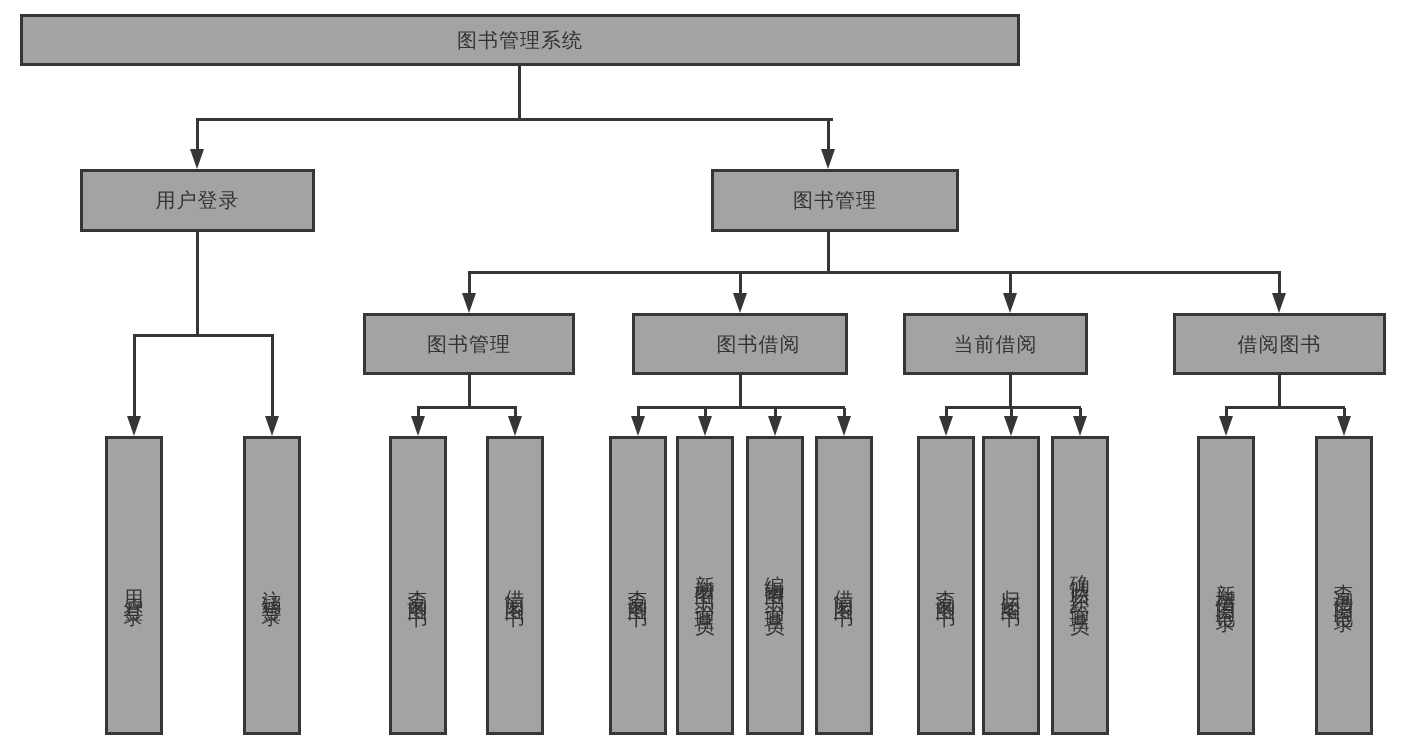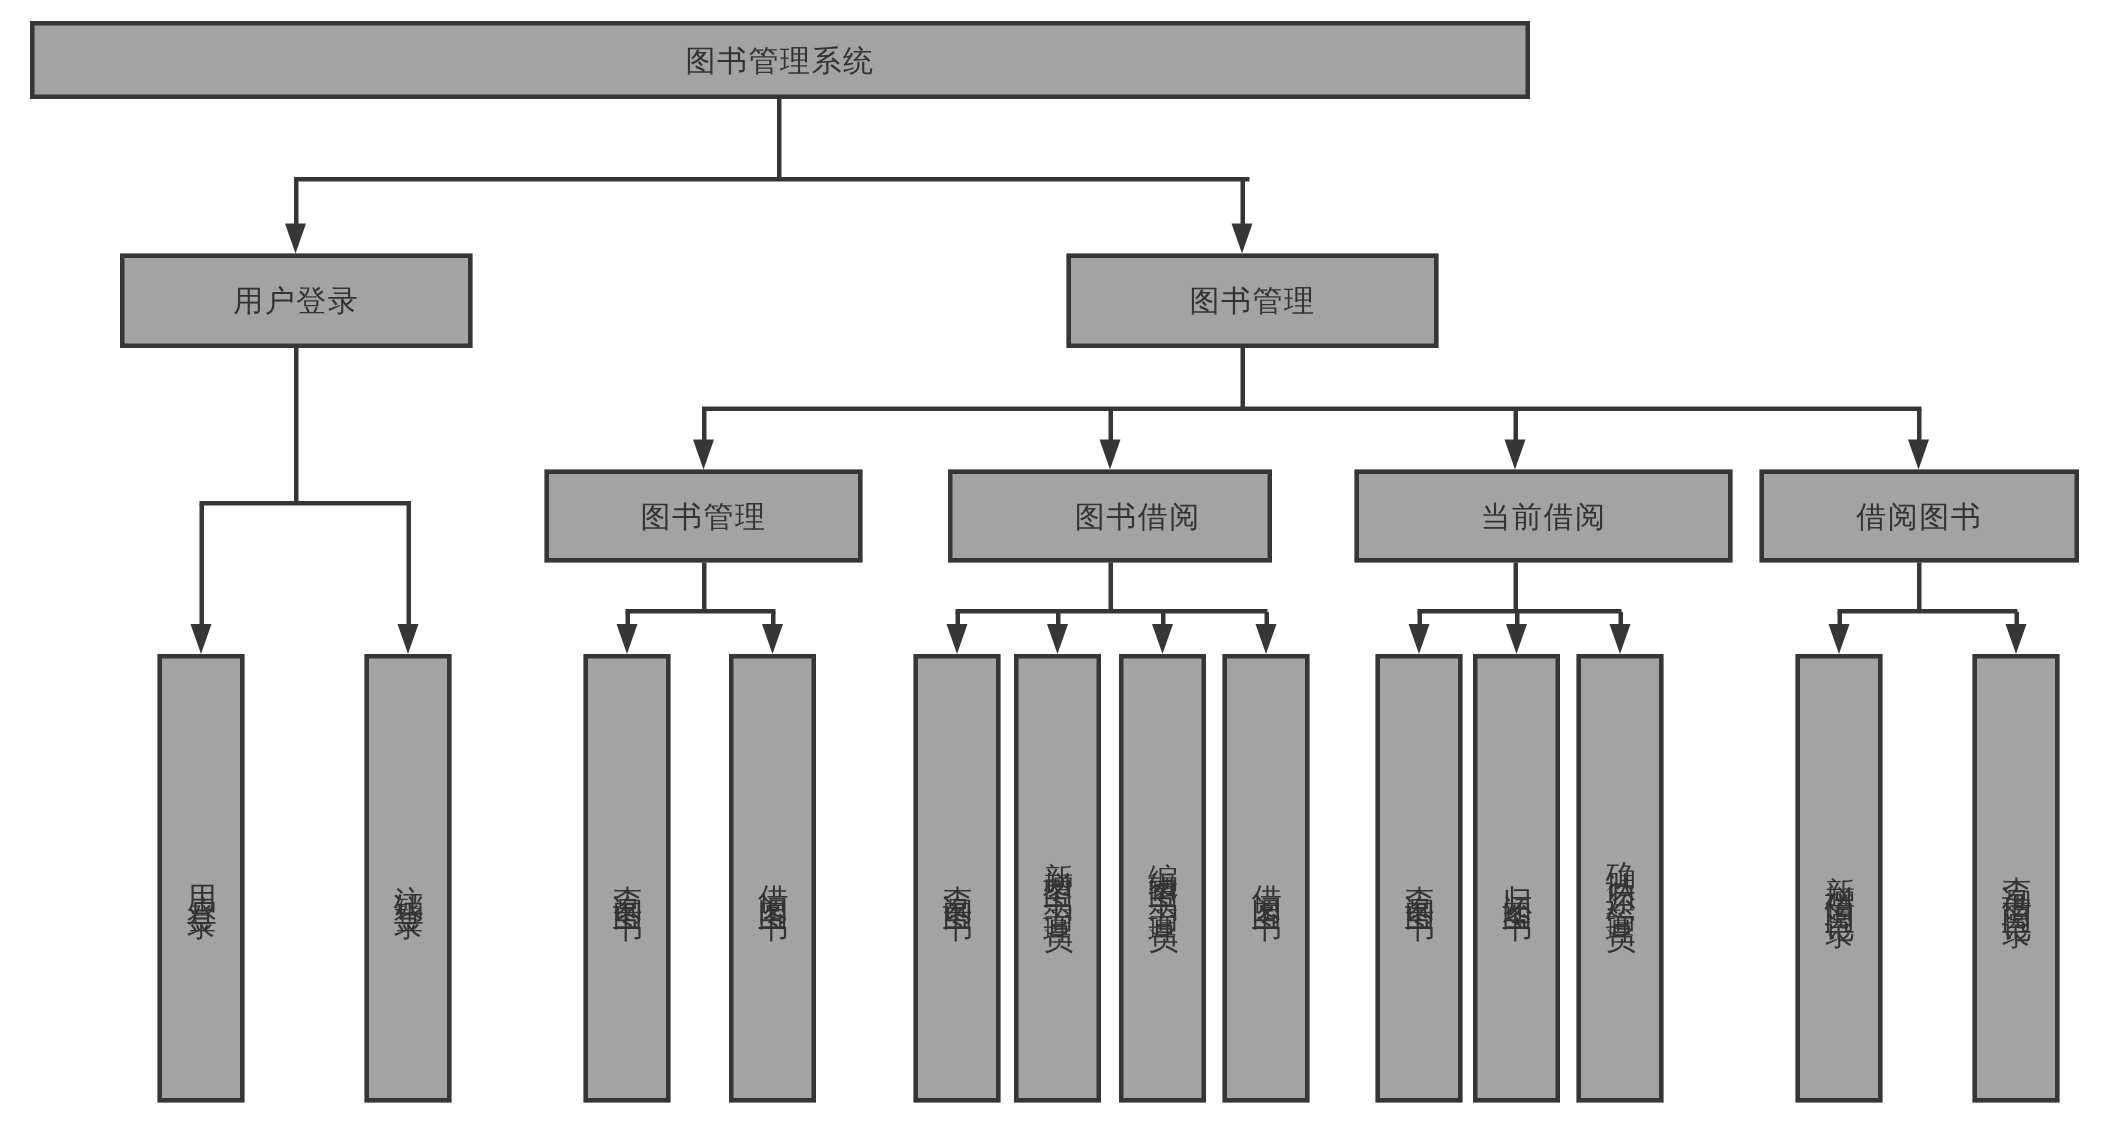--- a/index.html
+++ b/index.html
@@ -92,21 +92,21 @@
   <div class="arrow" style="left:1003px; top:293px;"></div>
   <div class="vline" style="left:1278px; top:273px; height:21px;"></div>
   <div class="arrow" style="left:1272px; top:293px;"></div>
 
   <div class="box" style="left:363px; top:313px; width:212px; height:62px;">
     <span>图书管理</span>
   </div>
   <div class="box" style="left:632px; top:313px; width:216px; height:62px;padding-left:37px;">
     <span>图书借阅</span>
   </div>
-  <div class="box" style="left:903px; top:313px; width:252px; height:62px;">
+  <div class="box" style="left:903px; top:313px; width:185px; height:62px;">
     <span>当前借阅</span>
   </div>
   <div class="box" style="left:1173px; top:313px; width:213px; height:62px;">
     <span>借阅图书</span>
   </div>
 
   <div class="vline" style="left:468px; top:375px; height:33px;"></div>
   <div class="vline" style="left:739px; top:375px; height:33px;"></div>
   <div class="vline" style="left:1009px; top:375px; height:33px;"></div>
   <div class="vline" style="left:1278px; top:375px; height:33px;"></div>

